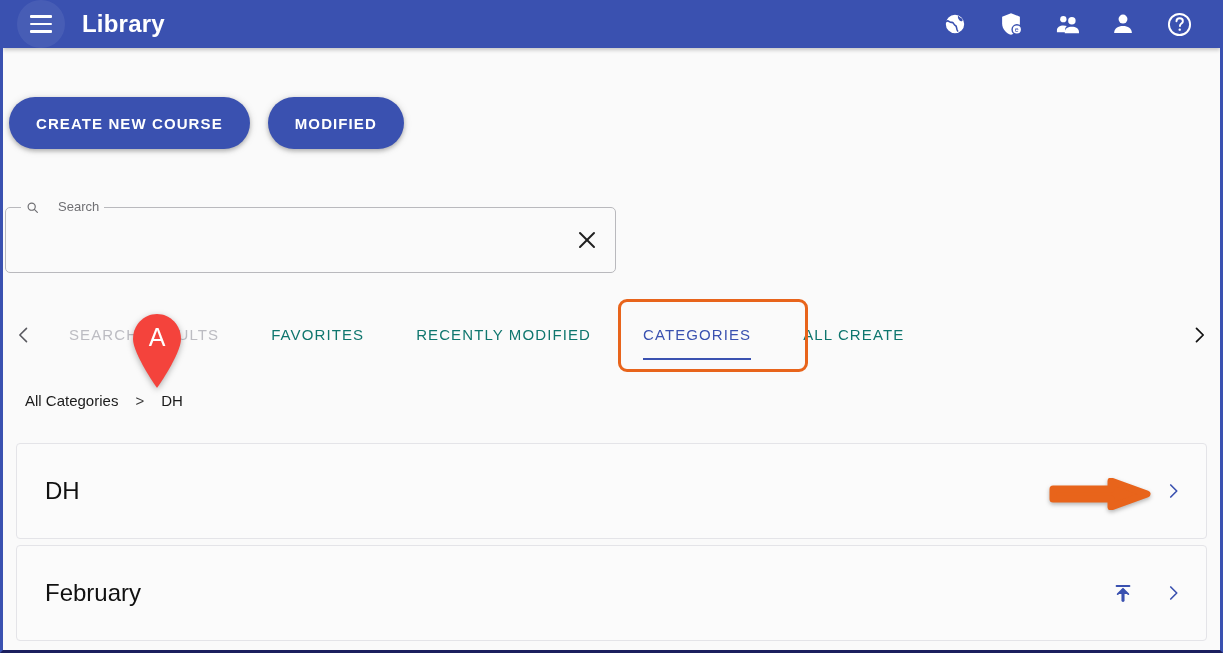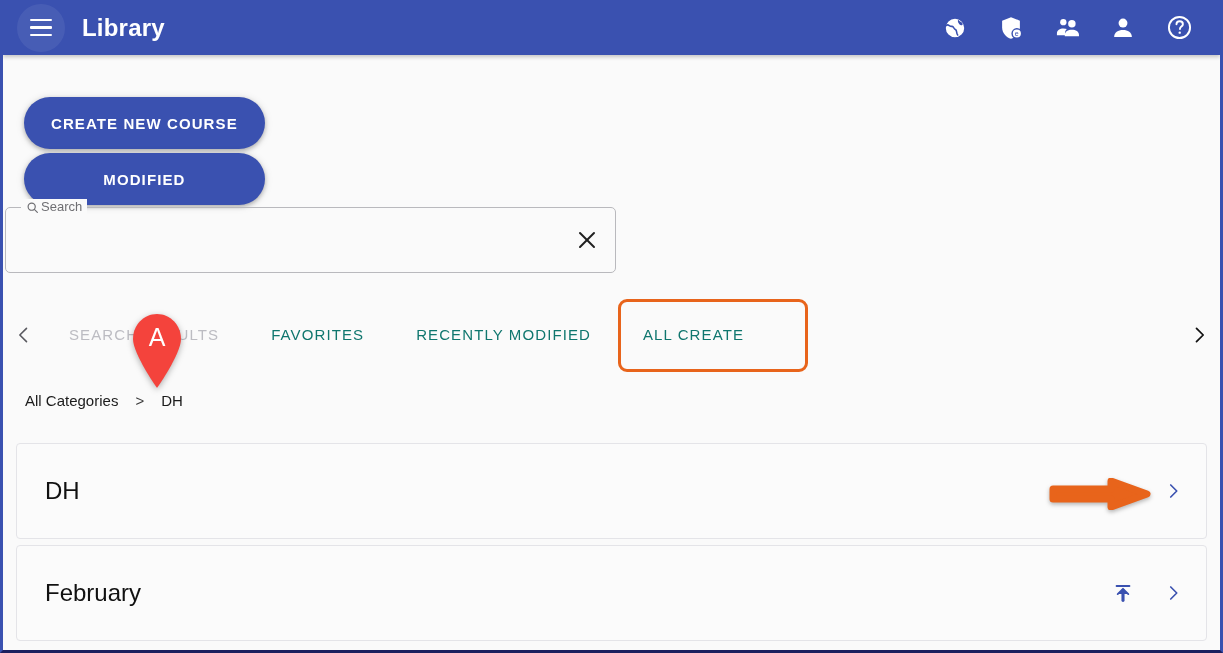--- a/index.html
+++ b/index.html
@@ -20,21 +20,21 @@
     border-left: 3px solid #3a51b0;
     border-right: 3px solid #3a51b0;
     border-bottom: 3px solid #1b1f5e;
     overflow: hidden;
   }
 
   
   .appbar {
     position: absolute;
     top: 0; left: 0; right: 0;
-    height: 55px;
+    height: 48px;
     background: #3a51b0;
     display: flex;
     align-items: center;
     padding: 0 18px 0 14px;
     box-shadow: 0 2px 4px rgba(0,0,0,0.22);
     z-index: 5;
   }
 
   .menu-btn {
     width: 48px; height: 48px;
@@ -74,25 +74,24 @@
     width: 30px; height: 30px;
     display: flex; align-items: center; justify-content: center;
     cursor: pointer;
   }
   .icon-btn svg { display: block; }
 
   
   .actions {
     position: absolute;
     top: 97px;
-    left: 21px;
-    display: flex;
-    gap: 4px;
+    left: 6px;
+    display: flex;
+    gap: 18px;
     z-index: 2;
-    flex-direction: column;
   }
   .pill-btn {
     background: #3a51b0;
     color: #ffffff;
     border: none;
     border-radius: 26px;
     height: 52px;
     padding: 0 27px;
     font-family: "Liberation Sans", sans-serif;
     font-size: 15px;
@@ -120,21 +119,21 @@
     background: transparent;
   }
   .search-legend {
     position: absolute;
     top: -8px;
     left: 16px;
     background: #fafafa;
     padding: 0 5px;
     display: flex;
     align-items: center;
-    gap: 2px;
+    gap: 19px;
     font-size: 13px;
     color: #6f6f73;
     line-height: 16px;
   }
   .search-input {
     position: absolute;
     top: 1px; left: 14px; right: 70px; bottom: 1px;
     border: none;
     outline: none;
     background: transparent;
@@ -372,20 +371,21 @@
   <div class="tabbar">
     <div class="tab-scroll-btn">
       <svg width="20" height="20" viewBox="0 0 24 24" fill="none" stroke="#5a5a60" stroke-width="1.9" stroke-linecap="round" stroke-linejoin="round">
         <polyline points="15,4 7,12 15,20"></polyline>
       </svg>
     </div>
     <div class="tabs">
       <div class="tab disabled">SEARCH RESULTS</div>
       <div class="tab">FAVORITES</div>
       <div class="tab">RECENTLY MODIFIED</div>
+      <div class="tab active">CATEGORIES</div>
       <div class="tab">ALL CREATE</div>
     </div>
     <div class="tab-scroll-btn">
       <svg width="20" height="20" viewBox="0 0 24 24" fill="none" stroke="#111111" stroke-width="2.1" stroke-linecap="round" stroke-linejoin="round">
         <polyline points="9,4 17,12 9,20"></polyline>
       </svg>
     </div>
   </div>
 
   <div class="breadcrumb">

